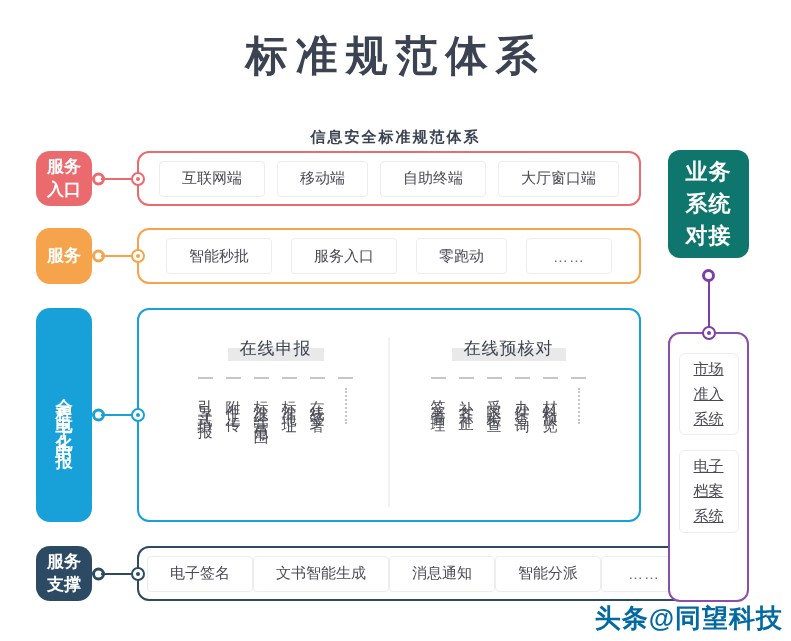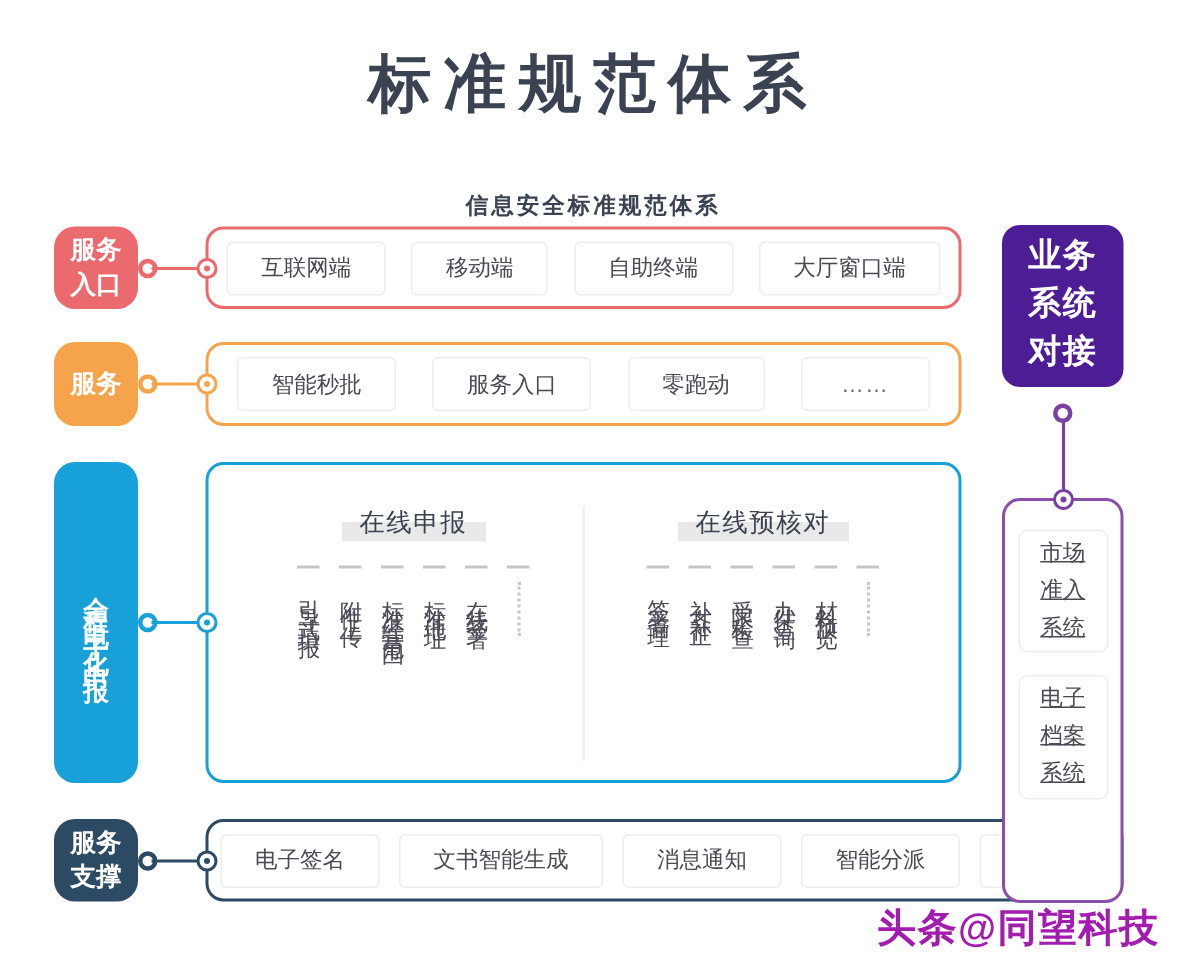--- a/index.html
+++ b/index.html
@@ -10,21 +10,21 @@
   .title { position:absolute; top:28px; left:0; width:100%; text-align:center;
            font-size:42px; font-weight:900; letter-spacing:8px; color:#3b4251; }
   .subtitle { position:absolute; top:92px; left:0; width:100%; text-align:center;
               font-size:15px; font-weight:700; letter-spacing:2px; color:#3b4251;margin-top:36px; }
 
   
   .c-red    { color:#ea6a6e; } .bg-red    { background:#ea6a6e; }
   .c-orange { color:#f5a44b; } .bg-orange { background:#f5a44b; }
   .c-blue   { color:#18a0d8; } .bg-blue   { background:#18a0d8; }
   .c-navy   { color:#2c4a63; } .bg-navy   { background:#2c4a63; }
-  .c-purple { color:#7c40a4; } .bg-purple { background:#4c1d95;font-family:Liberation Mono, monospace; }
+  .c-purple { color:#7c40a4; } .bg-purple { background:#0f766e; }
 
   
   .row { position:absolute; left:36px; width:605px; display:flex; align-items:stretch; }
   .row-entry   { top:151px; height:55px; }
   .row-service { top:228px; height:56px; }
   .row-efiling { top:308px; height:214px; }
   .row-support { top:546px; height:55px; }
 
   .label-box { width:56px; flex:none; border-radius:14px; display:flex;
                align-items:center; justify-content:center; text-align:center;
@@ -47,21 +47,21 @@
               background:#fff; display:flex; align-items:center; justify-content:center; }
   .bullseye::after { content:""; width:4px; height:4px; border-radius:50%;
                      background:currentColor; }
   .bullseye-top { position:absolute; top:-8px; left:50%; transform:translateX(-50%);
                   width:14px; height:14px; border:2.5px solid currentColor; border-radius:50%;
                   background:#fff; display:flex; align-items:center; justify-content:center; }
   .bullseye-top::after { content:""; width:4px; height:4px; border-radius:50%;
                          background:currentColor; }
 
   .items-row { flex:1; display:flex; justify-content:space-evenly; align-items:center;
-               padding:0 8px;gap:13px; }
+               padding:0 8px; }
   .item { border:1px solid #ededed; border-radius:4px; height:36px; background:#fff;
           display:flex; align-items:center; justify-content:center;
           font-size:15px; color:#4a4a55; padding:0 22px; white-space:nowrap; }
   .item-dots { color:#6b6b74; letter-spacing:1px; padding:0 26px; }
 
   
   .panel { flex:1; height:100%; display:flex; align-items:flex-start; }
   .group { flex:1; display:flex; flex-direction:column; align-items:center; padding-top:26px; }
   .group-left  { transform:translateX(12px); }
   .group-right { transform:translateX(-6px); }
@@ -87,22 +87,22 @@
             background:#7c40a4; }
   .sys-panel { position:absolute; left:668px; top:332px; width:81px; height:270px;
                border:2px solid #8a4fab; border-radius:12px; background:#fff;
                display:flex; flex-direction:column; align-items:center;
                padding-top:19px; gap:15px; }
   .sys-item { width:60px; border:1px solid #ededed; border-radius:6px; background:#fff;
               display:flex; align-items:center; justify-content:center; text-align:center;
               font-size:15px; color:#4a4a55; line-height:1.65; padding:3px 0;text-decoration:underline; }
   .sys-wrap { display:inline-block; width:34px; }
 
-  .watermark { position:absolute; right:18px; bottom:5px; font-size:26px; font-weight:800;
-               color:#a21caf; letter-spacing:1px;
+  .watermark { position:absolute; right:8px; bottom:5px; font-size:26px; font-weight:800;
+               color:#0369a1; letter-spacing:1px;
                text-shadow:-2px -2px 0 #fff, 2px -2px 0 #fff, -2px 2px 0 #fff, 2px 2px 0 #fff,
                            0 -2px 0 #fff, 0 2px 0 #fff, -2px 0 0 #fff, 2px 0 0 #fff; }
 </style>
 </head>
 <body>
 
 <div class="canvas">
 
   <div class="title">标准规范体系</div>
   <div class="subtitle">信息安全标准规范体系</div>

